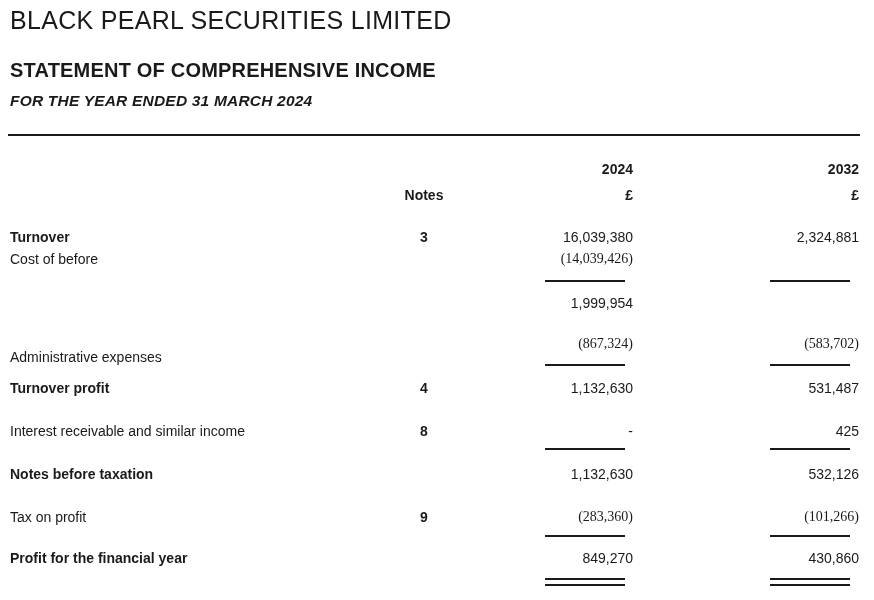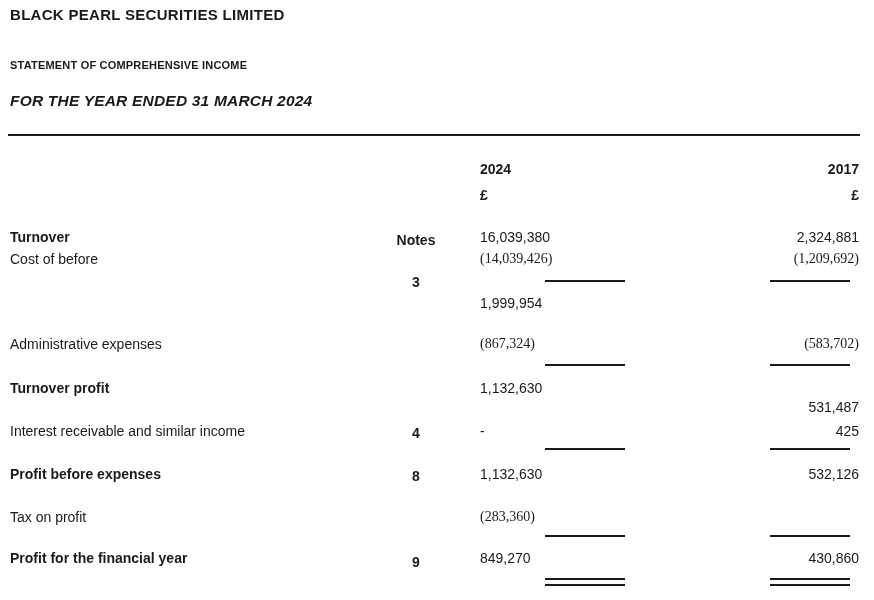--- a/index.html
+++ b/index.html
@@ -3,104 +3,104 @@
 <meta charset="utf-8">
 <style>
   html,body{margin:0;padding:0;background:#ffffff;}
   .page{
     position:relative;width:874px;height:600px;background:#ffffff;
     font-family:"Liberation Sans","DejaVu Sans",sans-serif;
     color:#1a1a1a;overflow:hidden;
   }
   .company{
     position:absolute;left:10px;top:6px;
-    font-size:15px;font-weight:bold;letter-spacing:.3px;
+    font-size:25px;font-weight:normal;letter-spacing:.3px;
   }
   .stmt{
     position:absolute;left:10px;top:59px;
-    font-size:11px;font-weight:bold;letter-spacing:.2px;
+    font-size:20px;font-weight:bold;letter-spacing:.2px;
   }
   .period{
     position:absolute;left:10px;top:92px;
     font-size:15.5px;font-weight:bold;font-style:italic;letter-spacing:.2px;
   }
   .toprule{
     position:absolute;left:8px;top:134px;width:852px;height:0;
     border-top:2px solid #1a1a1a;
   }
   .cell{position:absolute;font-size:14px;line-height:18px;white-space:nowrap;}
   .c-label{left:10px;width:340px;}
-  .c-note{left:376px;width:80px;text-align:center;margin-top:45px;}
-  .c-y1{left:480px;width:153px;text-align:left;}
+  .c-note{left:384px;width:80px;text-align:center;}
+  .c-y1{left:480px;width:153px;text-align:right;}
   .c-y2{left:706px;width:153px;text-align:right;}
   .pos{padding-right:8px;}   
   .neg{padding-right:0;font-family:Liberation Serif, serif;}
   .b{font-weight:bold;}
   .rule{position:absolute;height:0;border-top:2px solid #1a1a1a;}
   .r-y1{left:545px;width:80px;}
   .r-y2{left:770px;width:80px;}
   .dblrule{position:absolute;height:4px;border-top:2px solid #1a1a1a;border-bottom:2px solid #1a1a1a;}
 </style>
 </head>
 <body>
 
 <div class="page">
 
   <div class="company">BLACK PEARL SECURITIES LIMITED</div>
   <div class="stmt">STATEMENT OF COMPREHENSIVE INCOME</div>
   <div class="period">FOR THE YEAR ENDED 31 MARCH 2024</div>
   <div class="toprule"></div>
 
   <div class="cell c-y1 pos b" style="top:160px">2024</div>
-  <div class="cell c-y2 pos b" style="top:160px">2017</div>
+  <div class="cell c-y2 pos b" style="top:160px">2032</div>
   <div class="cell c-note b" style="top:186px">Notes</div>
   <div class="cell c-y1 pos b" style="top:186px">£</div>
   <div class="cell c-y2 pos b" style="top:186px">£</div>
 
   <div class="cell c-label b" style="top:228px">Turnover</div>
   <div class="cell c-note b" style="top:228px">3</div>
   <div class="cell c-y1 pos" style="top:228px">16,039,380</div>
   <div class="cell c-y2 pos" style="top:228px">2,324,881</div>
 
   <div class="cell c-label" style="top:250px">Cost of before</div>
   <div class="cell c-y1 neg" style="top:250px">(14,039,426)</div>
-  <div class="cell c-y2 neg" style="top:250px">(1,209,692)</div>
 
   <div class="rule r-y1" style="top:280px"></div>
   <div class="rule r-y2" style="top:280px"></div>
 
   <div class="cell c-y1 pos" style="top:294px">1,999,954</div>
 
-  <div class="cell c-label" style="top:335px">Administrative expenses</div>
+  <div class="cell c-label" style="top:348px">Administrative expenses</div>
   <div class="cell c-y1 neg" style="top:335px">(867,324)</div>
   <div class="cell c-y2 neg" style="top:335px">(583,702)</div>
 
   <div class="rule r-y1" style="top:364px"></div>
   <div class="rule r-y2" style="top:364px"></div>
 
   <div class="cell c-label b" style="top:379px">Turnover profit</div>
   <div class="cell c-note b" style="top:379px">4</div>
   <div class="cell c-y1 pos" style="top:379px">1,132,630</div>
-  <div class="cell c-y2 pos" style="top:398px">531,487</div>
+  <div class="cell c-y2 pos" style="top:379px">531,487</div>
 
   <div class="cell c-label" style="top:422px">Interest receivable and similar income</div>
   <div class="cell c-note b" style="top:422px">8</div>
   <div class="cell c-y1 pos" style="top:422px">-</div>
   <div class="cell c-y2 pos" style="top:422px">425</div>
 
   <div class="rule r-y1" style="top:448px"></div>
   <div class="rule r-y2" style="top:448px"></div>
 
-  <div class="cell c-label b" style="top:465px">Profit before expenses</div>
+  <div class="cell c-label b" style="top:465px">Notes before taxation</div>
   <div class="cell c-y1 pos" style="top:465px">1,132,630</div>
   <div class="cell c-y2 pos" style="top:465px">532,126</div>
 
   <div class="cell c-label" style="top:508px">Tax on profit</div>
   <div class="cell c-note b" style="top:508px">9</div>
   <div class="cell c-y1 neg" style="top:508px">(283,360)</div>
+  <div class="cell c-y2 neg" style="top:508px">(101,266)</div>
 
   <div class="rule r-y1" style="top:535px"></div>
   <div class="rule r-y2" style="top:535px"></div>
 
   <div class="cell c-label b" style="top:549px">Profit for the financial year</div>
   <div class="cell c-y1 pos" style="top:549px">849,270</div>
   <div class="cell c-y2 pos" style="top:549px">430,860</div>
 
   <div class="dblrule r-y1" style="top:578px"></div>
   <div class="dblrule r-y2" style="top:578px"></div>

